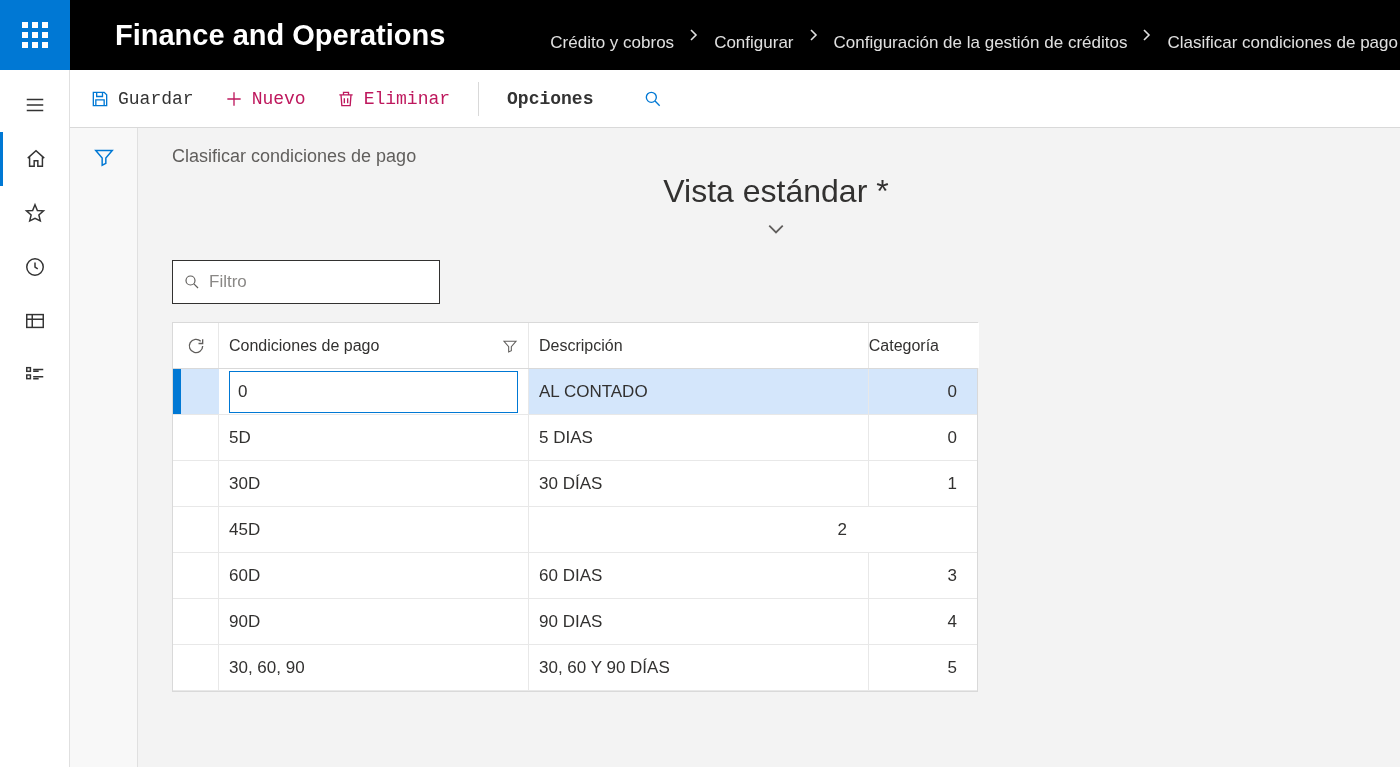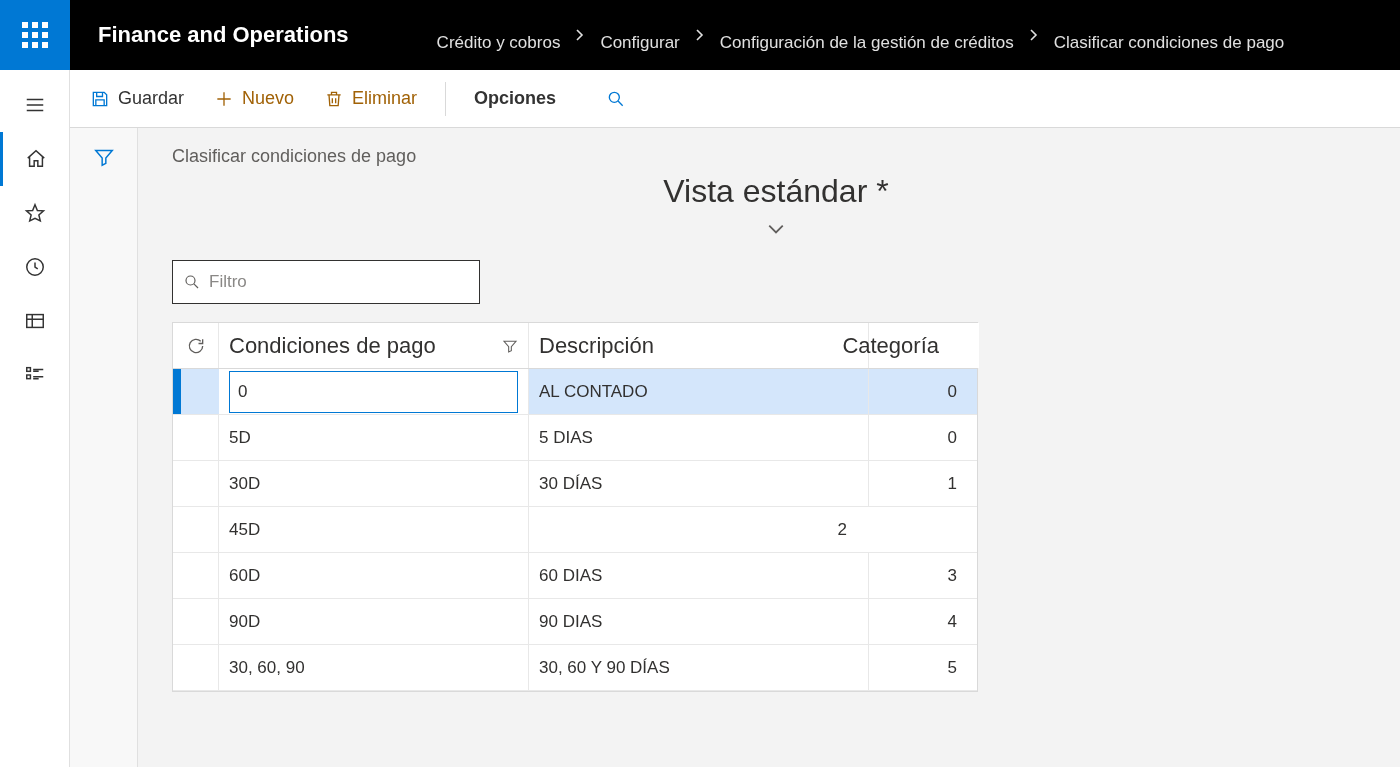--- a/index.html
+++ b/index.html
@@ -3,67 +3,67 @@
 <meta charset="utf-8">
 <style>
   * { box-sizing: border-box; margin: 0; padding: 0; }
   body { font-family: "Segoe UI", Arial, sans-serif; font-size: 14px; color: #323130; background: #f8f8f8; width: 1400px; height: 767px; overflow: hidden; }
 
   
   .top-header { display: flex; height: 70px; background: #000; color: #fff; align-items: stretch; }
   .waffle { width: 70px; background: #0078d4; display: flex; align-items: center; justify-content: center; cursor: pointer; }
   .waffle-grid { display: grid; grid-template-columns: repeat(3, 6px); grid-template-rows: repeat(3, 6px); gap: 4px; }
   .waffle-dot { width: 6px; height: 6px; background: #fff; }
-  .app-title { display: flex; align-items: center; padding: 0 28px; font-size: 22px; font-weight: 600; white-space: nowrap; text-align: right; }
+  .app-title { display: flex; align-items: center; padding: 0 45px; font-size: 29px; font-weight: 600; white-space: nowrap; text-align: right; }
   .breadcrumbs { display: flex; align-items: center; gap: 14px; padding-left: 60px; font-size: 17px; color: #e0e0e0; }
   .breadcrumb-item { white-space: nowrap; cursor: pointer; margin-top: 16px; }
   .chevron { width: 12px; height: 12px; display: inline-block; }
   .chevron svg { display:block; }
 
   
   .below { display: flex; height: calc(767px - 70px); }
 
   
   .sidebar { width: 70px; background: #fff; border-right: 1px solid #e0e0e0; display:flex; flex-direction:column; align-items:center; padding-top:8px; }
   .sidebar-btn { width: 70px; height: 54px; display:flex; align-items:center; justify-content:center; cursor:pointer; color:#333; }
   .sidebar-btn.active { border-left: 3px solid #0078d4; }
   .ic { width: 22px; height: 22px; display:block; }
 
   
   .main { flex:1; display:flex; flex-direction:column; background:#fff; }
 
   
-  .actionbar { height: 58px; background:#fff; border-bottom:1px solid #d9d9d9; display:flex; align-items:center; padding: 0 14px; gap: 18px; }
+  .actionbar { height: 58px; background:#fff; border-bottom:1px solid #d9d9d9; display:flex; align-items:center; padding: 0 14px; gap: 18px; font-family: Liberation Mono, monospace; }
   .action-btn { display:flex; align-items:center; gap:8px; font-size:18px; color:#333; cursor:pointer; padding: 4px 6px; }
-  .action-btn.disabled { color:#a16207; cursor:default; }
+  .action-btn.disabled { color:#be185d; cursor:default; }
   .action-btn .ic { width:20px; height:20px; }
   .action-divider { width:1px; height:34px; background:#d9d9d9; margin: 0 4px; }
 
   
   .content-wrap { flex:1; display:flex; border-top:0; }
   .filter-rail { width: 68px; border-right:1px solid #e0e0e0; display:flex; justify-content:center; padding-top:18px; background:#f8f8f8; }
   .filter-rail .ic { color:#0078d4; width:22px; height:22px; }
   .content { flex:1; background:#f3f3f3; padding: 18px 20px 0 34px; overflow:auto; }
 
   .page-subtitle { font-size: 18px; color:#605e5c; margin-bottom:6px; }
   .view-row { display:flex; align-items:center; gap:10px; margin-bottom:22px;flex-direction:column; }
   .view-title { font-size: 32px; font-weight:400; color:#323130; }
   .view-chevron { width:18px; height:18px; color:#605e5c; cursor:pointer; }
 
   
-  .filter-box { width: 308px; height:44px; border:1px solid #323130; background:#fff; display:flex; align-items:center; padding:0 10px; gap:8px; margin-bottom:18px; }
+  .filter-box { width: 268px; height:44px; border:1px solid #323130; background:#fff; display:flex; align-items:center; padding:0 10px; gap:8px; margin-bottom:18px; }
   .filter-box .ic { width:18px; height:18px; color:#605e5c; }
   .filter-input { border:none; outline:none; font-size:17px; flex:1; background:transparent; color:#323130; }
   .filter-input::placeholder { color:#8a8886; }
 
   
   .grid { background:#fff; border:1px solid #d9d9d9; width: 806px; }
   .grid-header, .grid-row { display:grid; grid-template-columns: 46px 310px 340px 110px; align-items:stretch; }
   .grid-header { height:46px; border-bottom:1px solid #d9d9d9; }
-  .gh-cell { display:flex; align-items:center; padding:0 10px; border-right:1px solid #e8e8e8; font-size:22px; color:#323130; position:relative; background:#fff; }
+  .gh-cell { display:flex; align-items:center; padding:0 10px; border-right:1px solid #e8e8e8; font-size:16px; color:#323130; position:relative; background:#fff; }
   .gh-cell:last-child { border-right:none; justify-content:flex-end; padding-right: 22px; gap:18px; }
   .gh-refresh { justify-content:center; padding:0; cursor:pointer; }
   .gh-refresh .ic { width:20px; height:20px; color:#605e5c; }
   .gh-filter-icon { position:absolute; right:10px; color:#605e5c; cursor:pointer; }
   .sort-arrow { width:14px; height:14px; color:#605e5c; }
 
   .grid-row { height:46px; border-bottom:1px solid #e8e8e8; }
   .cell { display:flex; align-items:center; padding:0 10px; border-right:1px solid #e8e8e8; font-size:17px; color:#323130; }
   .cell:last-child { border-right:none; justify-content:flex-end; padding-right: 22px; }
   .row-handle { padding:0; }

